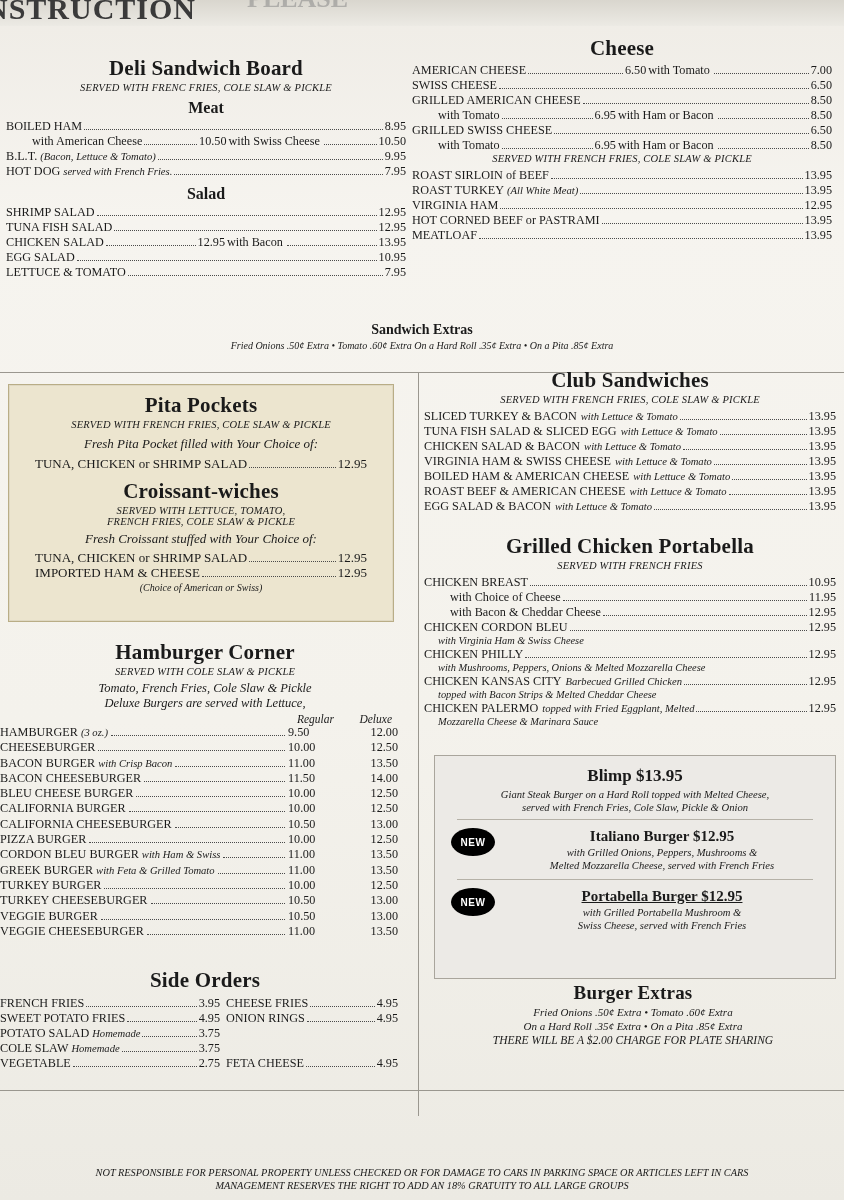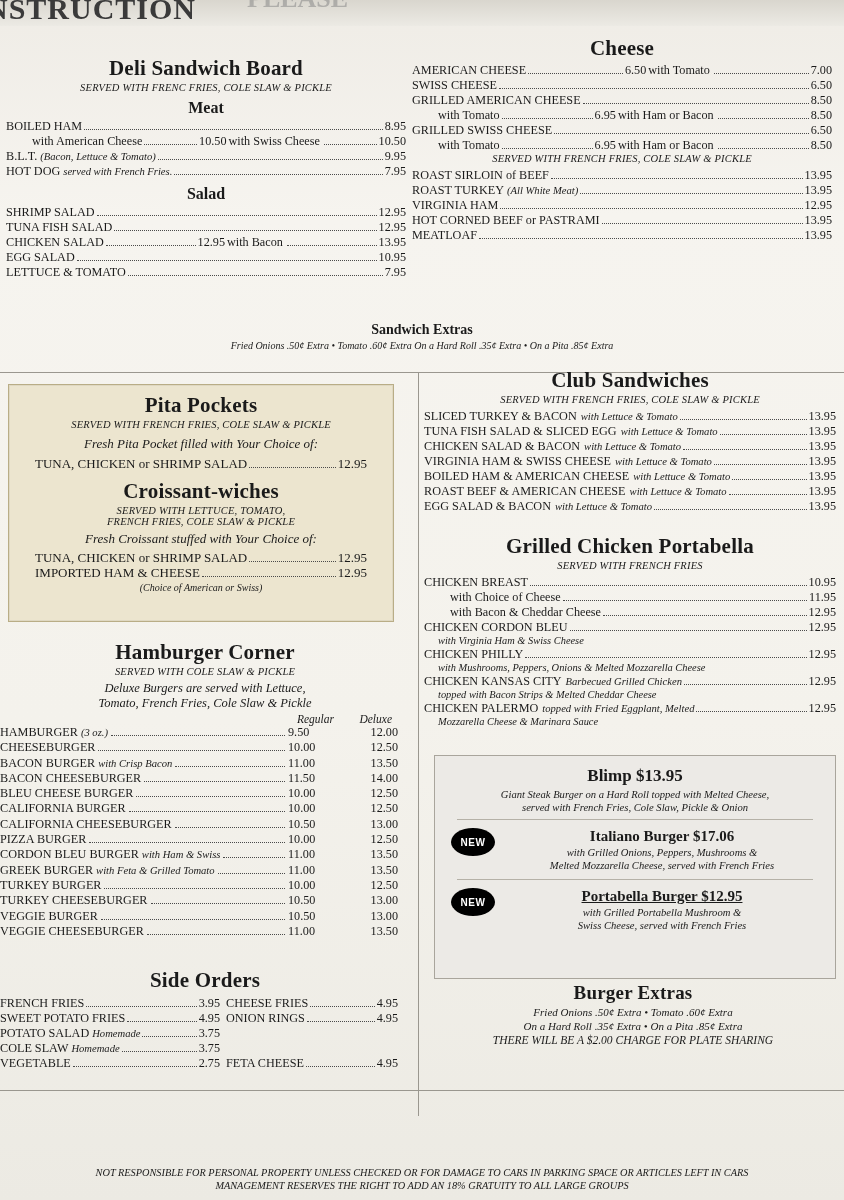--- a/index.html
+++ b/index.html
@@ -431,42 +431,42 @@
   <div class="blimpbox">
     <div style="padding:10px 16px 0;">
       <div style="text-align:center;font-weight:bold;font-size:17px;">Blimp $13.95</div>
       <div class="note-c" style="font-size:10.6px;margin-top:3px;">Giant Steak Burger on a Hard Roll topped with Melted Cheese,</div>
       <div class="note-c" style="font-size:10.6px;">served with French Fries, Cole Slaw, Pickle &amp; Onion</div>
     </div>
     <div class="hr-thin"></div>
     <div style="display:flex;align-items:flex-start;gap:10px;padding:2px 16px 0;">
       <div class="newbadge">NEW</div>
       <div style="flex:1;text-align:center;">
-        <div style="font-weight:bold;font-size:15px;">Italiano Burger $17.06</div>
+        <div style="font-weight:bold;font-size:15px;">Italiano Burger $12.95</div>
         <div class="note-c" style="font-size:10.6px;">with Grilled Onions, Peppers, Mushrooms &amp;</div>
         <div class="note-c" style="font-size:10.6px;">Melted Mozzarella Cheese, served with French Fries</div>
       </div>
     </div>
     <div class="hr-thin"></div>
     <div style="display:flex;align-items:flex-start;gap:10px;padding:2px 16px 0;">
       <div class="newbadge">NEW</div>
       <div style="flex:1;text-align:center;">
         <div style="font-weight:bold;font-size:15px;text-decoration:underline;">Portabella Burger $12.95</div>
         <div class="note-c" style="font-size:10.6px;">with Grilled Portabella Mushroom &amp;</div>
         <div class="note-c" style="font-size:10.6px;">Swiss Cheese, served with French Fries</div>
       </div>
     </div>
   </div>
 
   <div style="position:absolute;left:0;top:640px;width:410px;">
     <h2 class="section">Hamburger Corner</h2>
     <div class="serves">SERVED WITH COLE SLAW &amp; PICKLE</div>
     <div style="text-align:center;font-style:italic;font-size:12.5px;line-height:15px;margin-bottom:2px;">
+      <div>Tomato, French Fries, Cole Slaw &amp; Pickle</div>
       <div>Deluxe Burgers are served with Lettuce,</div>
-      <div>Tomato, French Fries, Cole Slaw &amp; Pickle</div>
     </div>
     <div class="bt-head">
       <span class="r">Regular</span>
       <span class="d">Deluxe</span>
     </div>
     <div class="burger-table" style="padding:0 12px 0 0;">
       <div class="brow">
         <span class="nm">HAMBURGER</span>
         <span class="it" style="padding-left:3px;">(3 oz.)</span>
         <span class="dots"></span>

